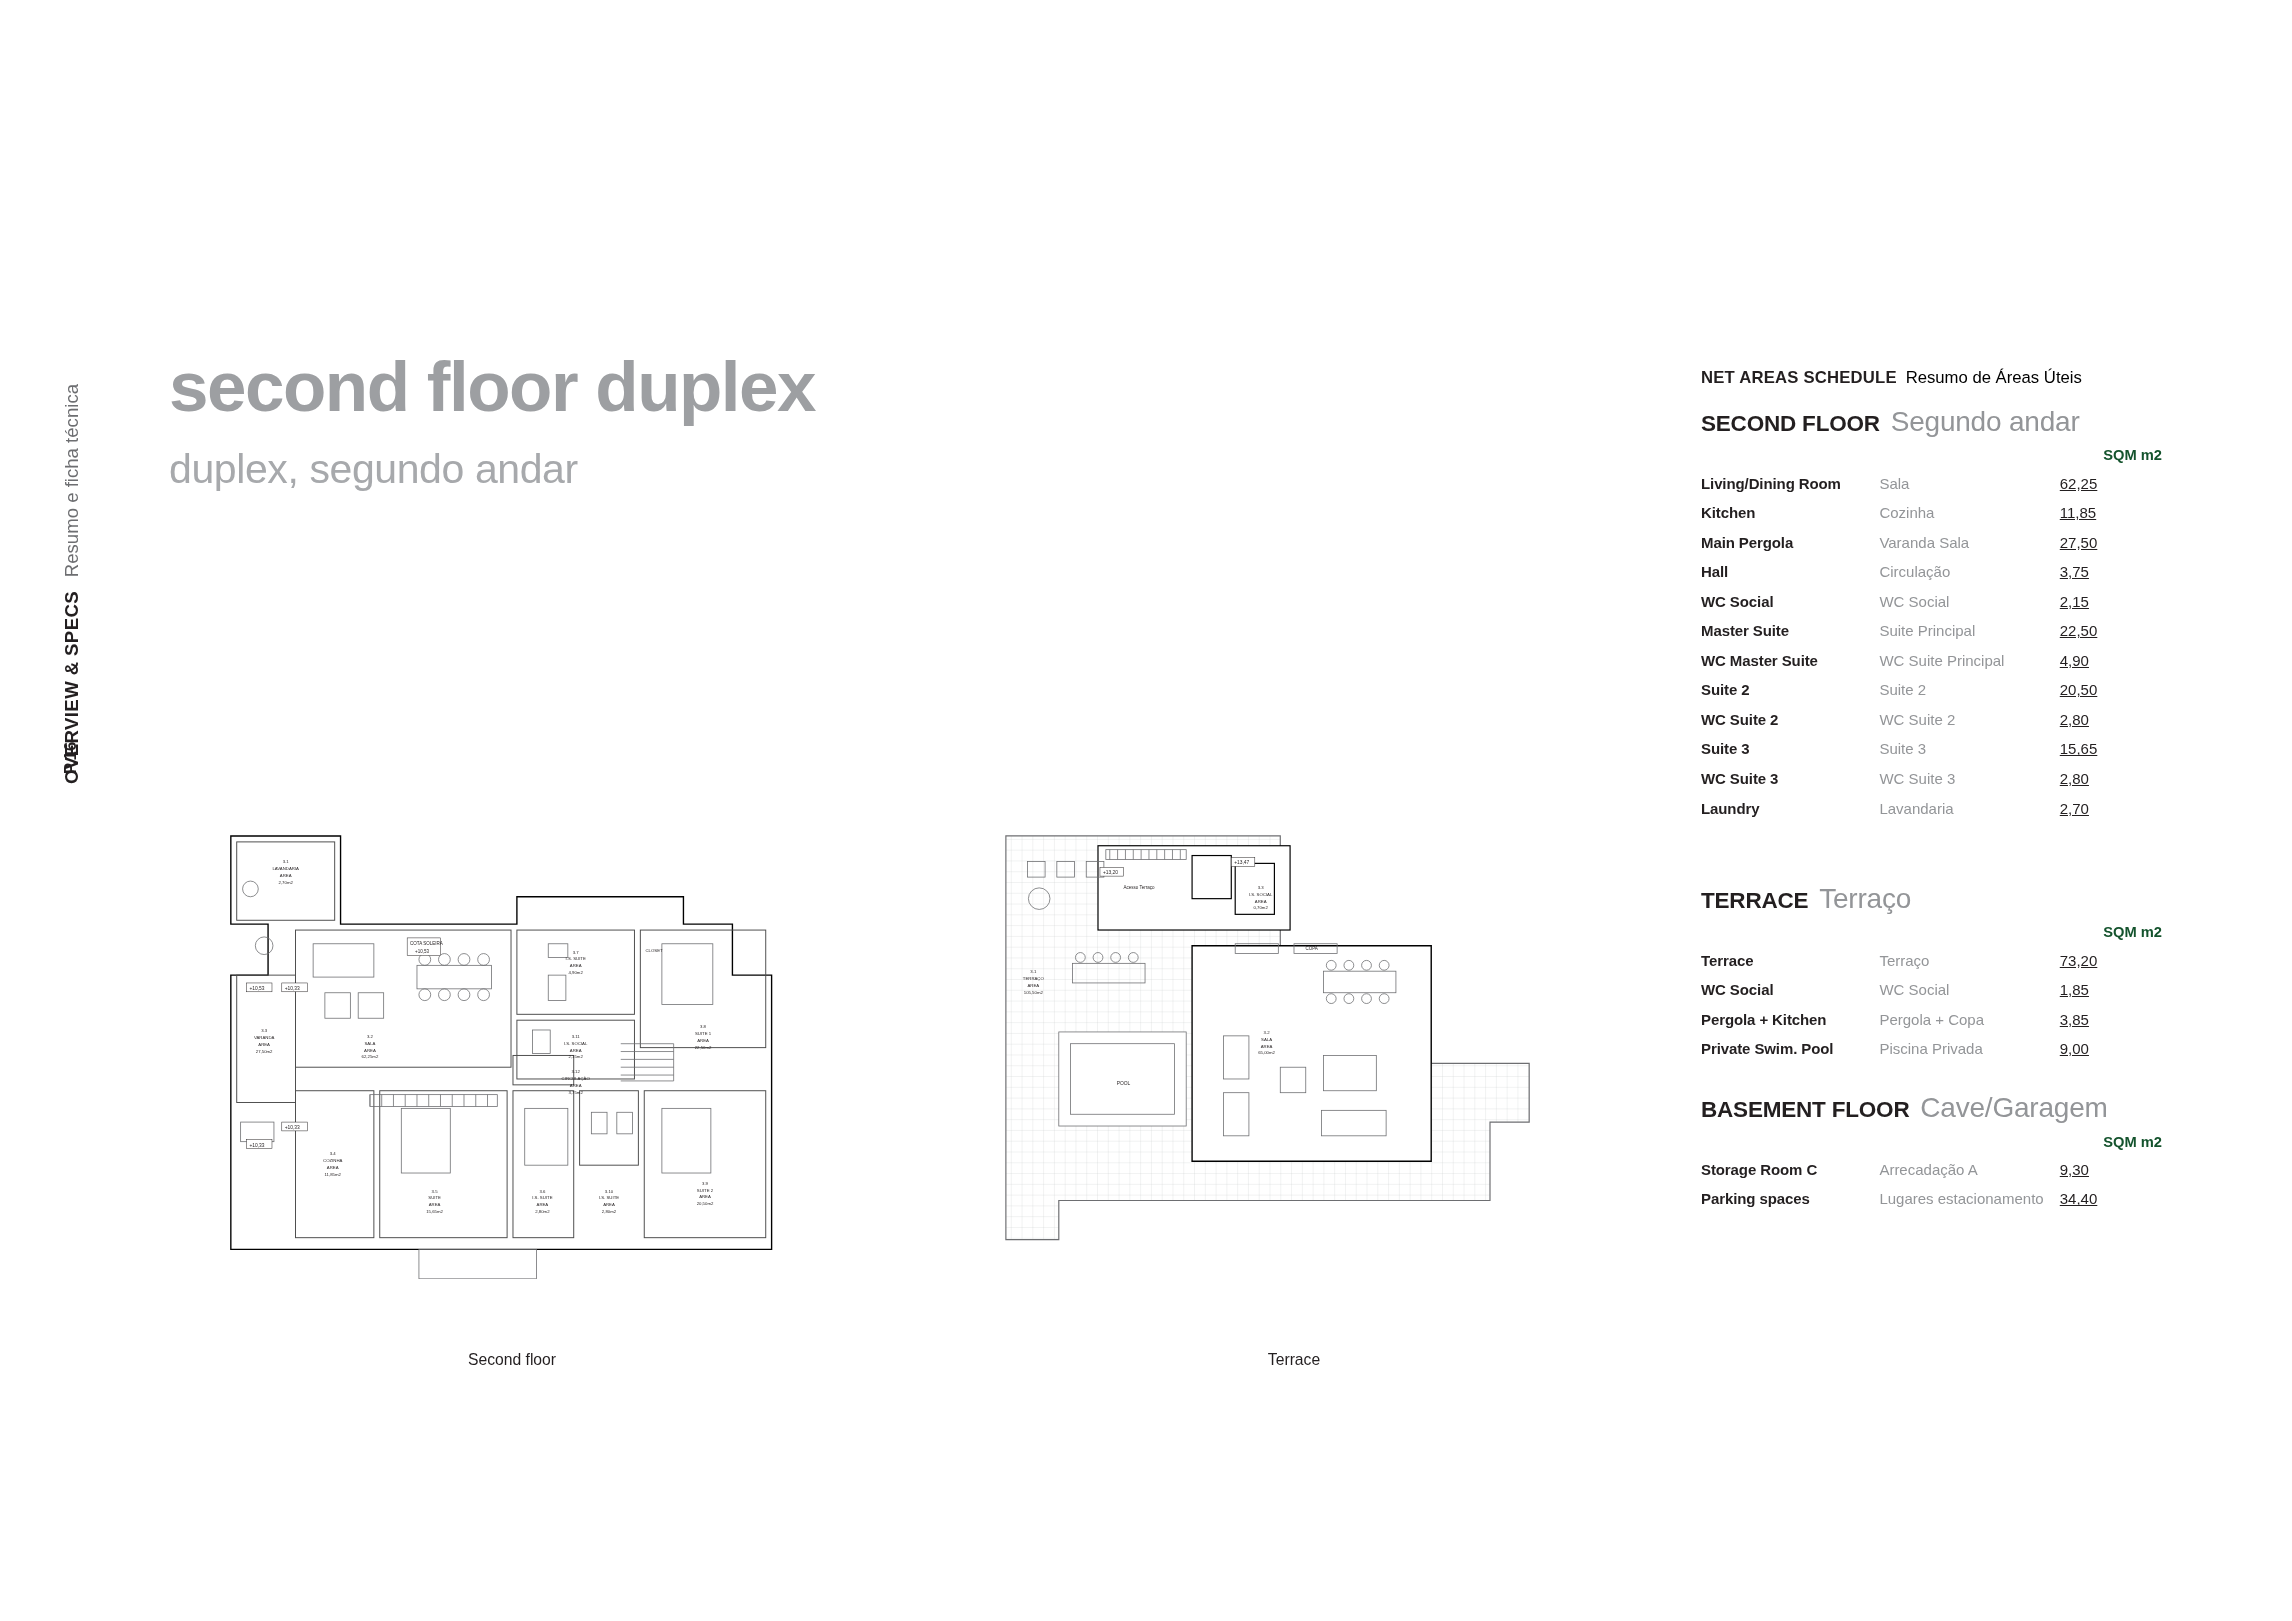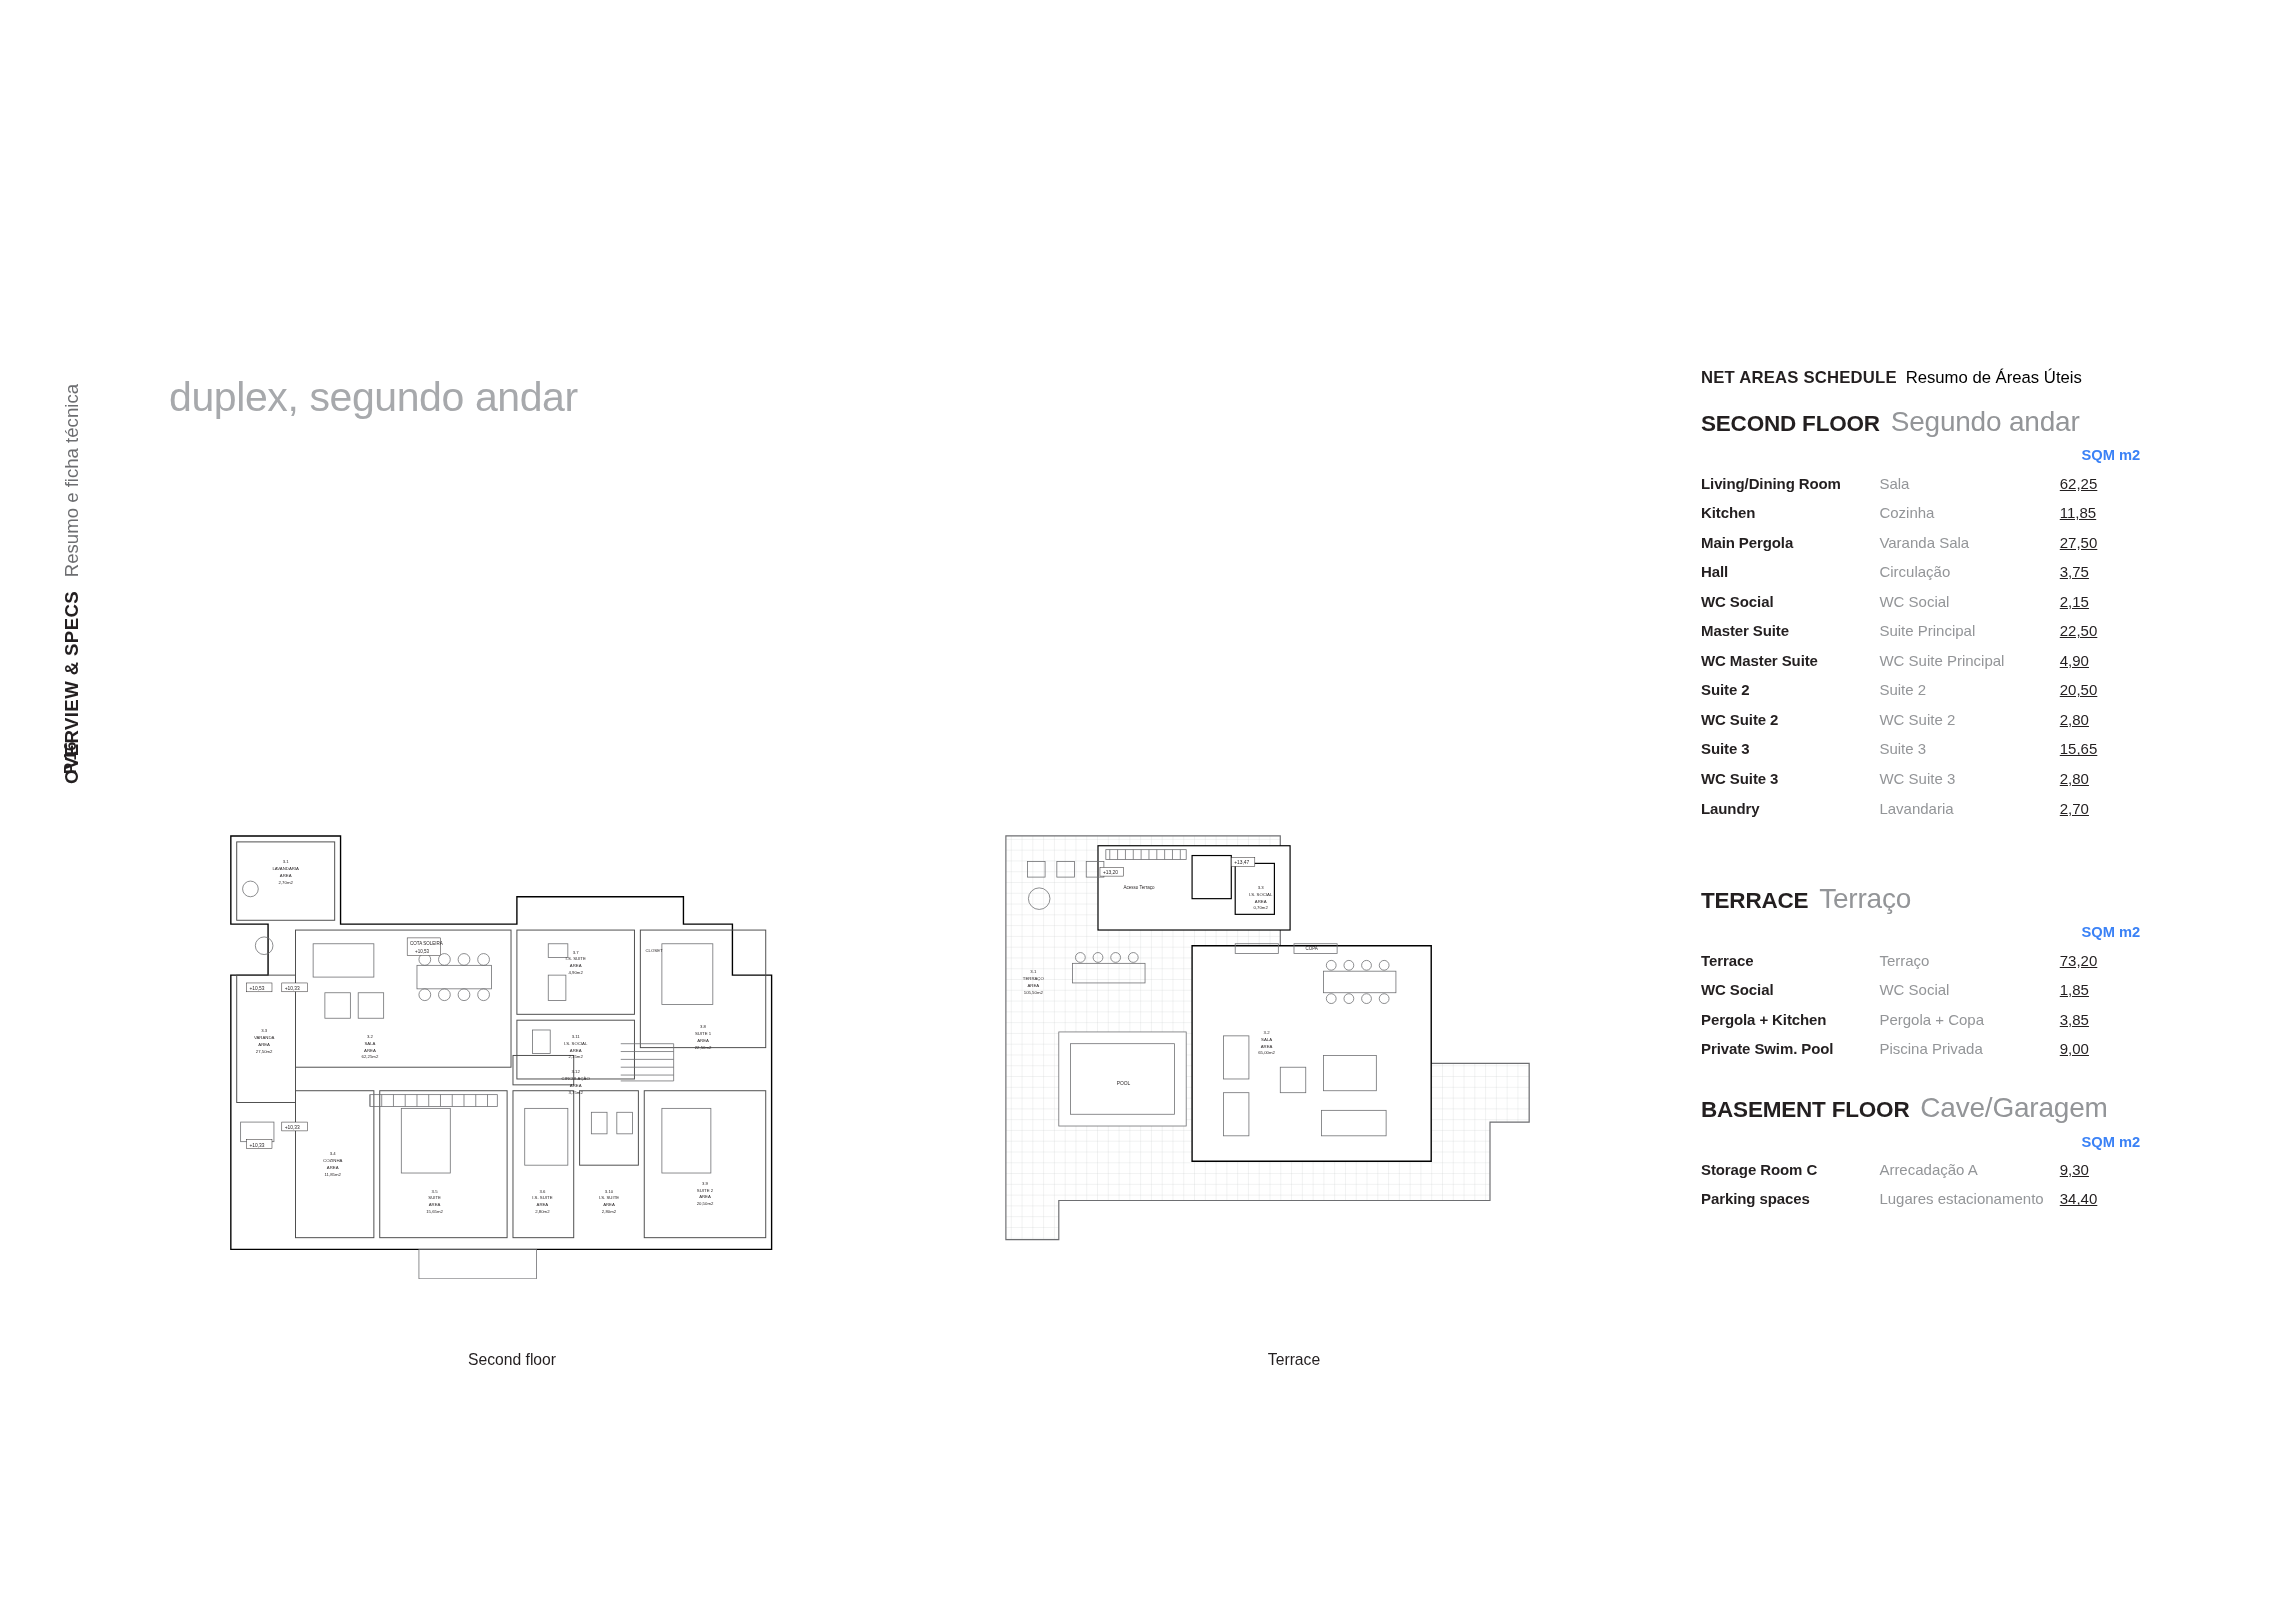--- a/index.html
+++ b/index.html
@@ -137,22 +137,22 @@
     border-collapse: collapse;
     width: 100%;
     table-layout: fixed;
   }
   table.sched col.c1 { width: 178px; }
   table.sched col.c2 { width: 180px; }
   table.sched col.c3 { width: 102px; }
   table.sched th.unit {
     font-size: 14.7px;
     font-weight: bold;
-    color: #3b82f6;
-    text-align: center;
+    color: #14532d;
+    text-align: right;
     padding: 3.9px 0 5.9px 0;
   }
   table.sched th.blank { padding: 3.9px 0 5.9px 0; }
   table.sched td {
     font-size: 15px;
     padding: 5.4px 0;
     vertical-align: top;
     line-height: 1.25;
   }
   table.sched td.en {
@@ -178,20 +178,21 @@
 </head>
 <body>
 
 <div class="page-num">P.16</div>
 <div class="side-rail">
   <span class="rail-main">OVERVIEW &amp; SPECS</span>
   <span class="rail-sub">Resumo e ficha técnica</span>
 </div>
 
 <div class="title-block">
+  <h1 class="title-main">second floor duplex</h1>
   <div class="title-sub">duplex, segundo andar</div>
 </div>
 
 <div class="plan" id="plan-second">
   <svg width="578" height="451" viewBox="0 0 590 460" xmlns="http://www.w3.org/2000/svg">
     <g stroke="#000" fill="none" stroke-width="1.4">
 
       <path d="M8 8 L8 98 L46 98 L46 150 L8 150 L8 430 L560 430 L560 150 L520 150 L520 98 L470 98 L470 70 L300 70 L300 98 L120 98 L120 8 Z"></path>
     </g>
 

